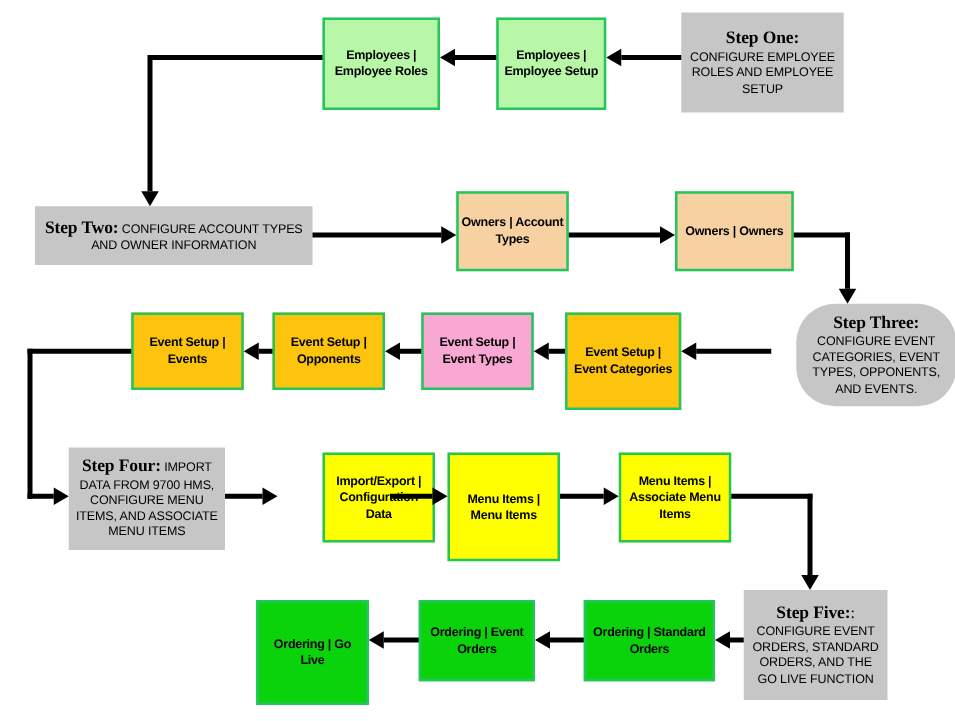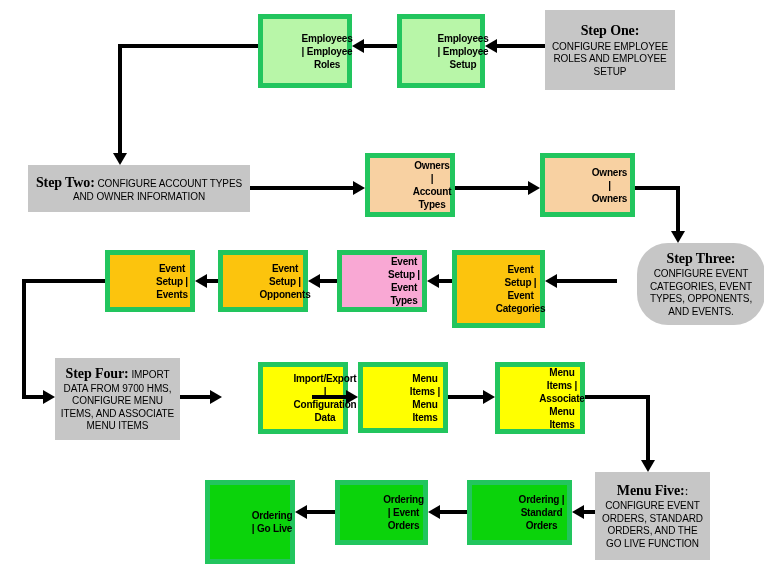--- a/index.html
+++ b/index.html
@@ -5,21 +5,21 @@
   html,body{margin:0;padding:0;background:#ffffff;}
   #canvas{
     position:relative;width:764px;height:577px;background:#ffffff;
     font-family:"Liberation Sans",sans-serif;overflow:hidden;
   }
   .node{
     position:absolute;box-sizing:border-box;
     display:flex;flex-direction:column;align-items:center;justify-content:center;
     text-align:center;color:#000;
   }
-  .cbox{border:5px solid #22c55e;padding-left:44px;}
+  .cbox{border:2px solid #22c55e;}
   .cbox .label{font-weight:bold;font-size:10px;line-height:1.3;letter-spacing:-0.2px;padding:1px 2px;}
   .step{background:#c6c6c6;padding:18px 4px;}
   .step-text{font-size:10px;line-height:1.25;letter-spacing:-0.1px;}
   .step-title{font-family:"Liberation Serif",serif;font-weight:bold;font-size:14px;}
   .step-title-suffix{font-family:"Liberation Serif",serif;font-size:13px;}
   .step-block .step-title-line{display:block;margin-bottom:1px;}
   .step-inline .step-title-line{display:inline;}
   .hl{position:absolute;height:4px;background:#000;}
   .vl{position:absolute;width:4px;background:#000;}
   .ah{position:absolute;width:0;height:0;}
@@ -121,42 +121,42 @@
     <div class="step-text">
       <span class="step-title-line"><span class="step-title">Step Four:</span><span class="step-title-suffix"></span></span>
       <span class="step-body">IMPORT DATA FROM 9700 HMS, CONFIGURE MENU ITEMS, AND ASSOCIATE MENU ITEMS</span>
     </div>
   </div>
 
   <div class="node cbox" style="left: 222px; top: 362px; width: 90px; height: 72px; background: rgb(255, 255, 0); margin-left: 36px;">
     <div class="label">Import/Export | Configuration Data</div>
   </div>
 
-  <div class="node cbox" style="left: 358px; top: 362px; width: 90px; height: 71px; background: rgb(255, 255, 0);">
+  <div class="node cbox" style="left: 358px; top: 362px; width: 90px; height: 87px; background: rgb(255, 255, 0);">
     <div class="label">Menu Items | Menu Items</div>
   </div>
 
   <div class="node cbox" style="left: 495px; top: 362px; width: 90px; height: 72px; background: rgb(255, 255, 0);">
     <div class="label">Menu Items | Associate Menu Items</div>
   </div>
 
   <div class="hl" style="left:180px;top:395px;width:30px;"></div>
   <div class="ah ah-r" style="left:210px;top:390px;"></div>
   <div class="hl" style="left:312px;top:395px;width:34px;"></div>
   <div class="ah ah-r" style="left:346px;top:390px;"></div>
   <div class="hl" style="left:448px;top:395px;width:35px;"></div>
   <div class="ah ah-r" style="left:483px;top:390px;"></div>
 
   <div class="hl" style="left:585px;top:395px;width:65px;"></div>
   <div class="vl" style="left:646px;top:395px;height:65px;"></div>
   <div class="ah ah-d" style="left:641px;top:460px;"></div>
 
   <div class="node step step-block" style="left:595px;top:472px;width:115px;height:88px;">
     <div class="step-text">
-      <span class="step-title-line"><span class="step-title">Menu Five:</span><span class="step-title-suffix">:</span></span>
+      <span class="step-title-line"><span class="step-title">Step Five:</span><span class="step-title-suffix">:</span></span>
       <span class="step-body">CONFIGURE EVENT ORDERS, STANDARD ORDERS, AND THE GO LIVE FUNCTION</span>
     </div>
   </div>
 
   <div class="node cbox" style="left: 467px; top: 480px; width: 105px; height: 65px; background: rgb(11, 211, 11);">
     <div class="label">Ordering | Standard Orders</div>
   </div>
 
   <div class="node cbox" style="left: 335px; top: 480px; width: 93px; height: 65px; background: rgb(11, 211, 11);">
     <div class="label">Ordering | Event Orders</div>

